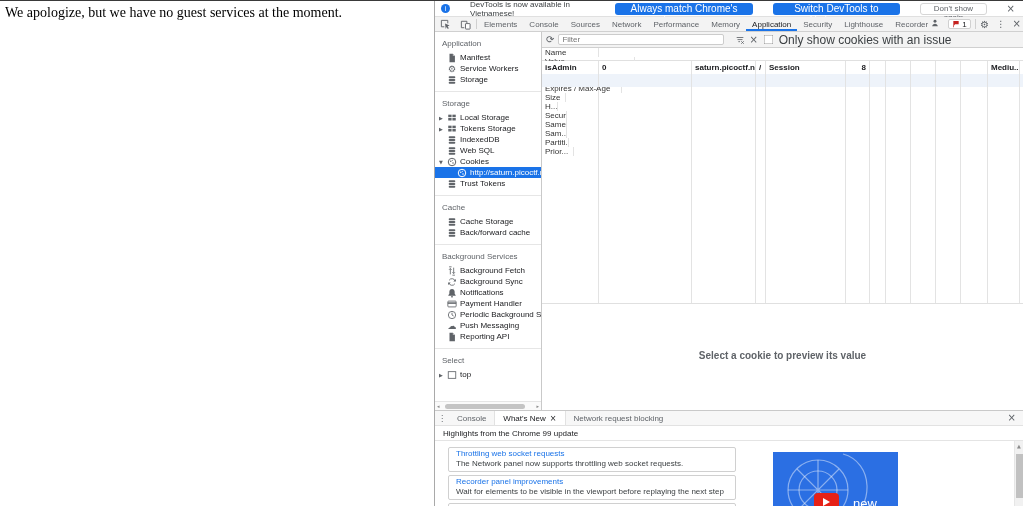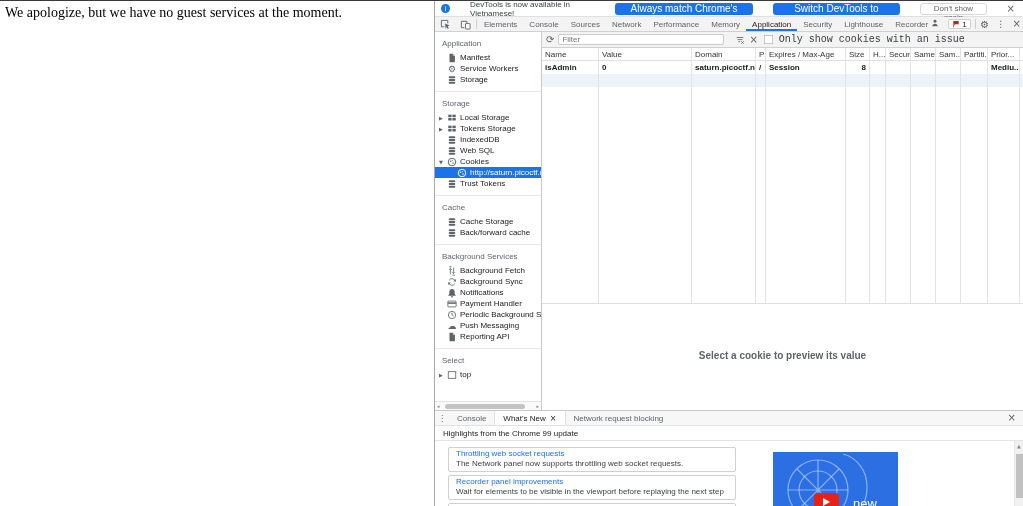--- a/index.html
+++ b/index.html
@@ -71,26 +71,26 @@
 
   
   .content { flex:1; display:flex; flex-direction:column; min-width:0; background:#fff; }
   .ctoolbar { height:16px; flex:0 0 16px; background:#f3f3f3; border-bottom:1px solid #d0d0d0; display:flex;
     align-items:center; gap:4px; padding:0 4px; color:#5f6368; }
   .refresh { font-family:"DejaVu Sans",sans-serif; font-size:10px; color:#5f6368; }
   .filter { height:11px; width:166px; border:1px solid #ccc; border-radius:2px; font-size:8px; padding:0 3px;
     color:#333; background:#fff; font-family:inherit; }
   .tico svg { width:10px; height:10px; display:block; color:#5f6368; }
   .chk { transform:scale(.75); margin:0; }
-  .chklabel { font-size:10px; color:#3c4043; white-space:nowrap;font-family:Liberation Mono, monospace; }
+  .chklabel { font-size:12px; color:#3c4043; white-space:nowrap; }
 
   .grid { position:relative; height:256px; flex:0 0 256px; border-bottom:1px solid #e0e0e0; overflow:hidden; }
   .vline { position:absolute; top:0; bottom:0; width:1px; background:#e3e3e3; z-index:0; }
   .ghead, .grow { display:flex; height:13px; position:relative; z-index:2; }
-  .ghead { background:#fff; border-bottom:1px solid #e0e0e0; color:#333; }
+  .ghead { background:#fff; border-bottom:1px solid #e0e0e0; color:#333;flex-direction:column; }
   .grow { background:#fff;font-weight:bold; }
   .grow.stripe { background:#eef3fa; }
   .gcell { padding:0 3px; border-right:1px solid #e3e3e3; display:flex; align-items:center; overflow:hidden;
     white-space:nowrap; flex:0 0 auto; }
   .gcell.filler { border-right:none; flex:1 1 auto; }
   .gcell.num { justify-content:flex-end; }
 
   .preview { flex:1; display:flex; align-items:flex-start; justify-content:center; background:#fff; }
   .preview span { margin-top:46px; font-weight:bold; color:#5f6368; font-size:10px; }
 

